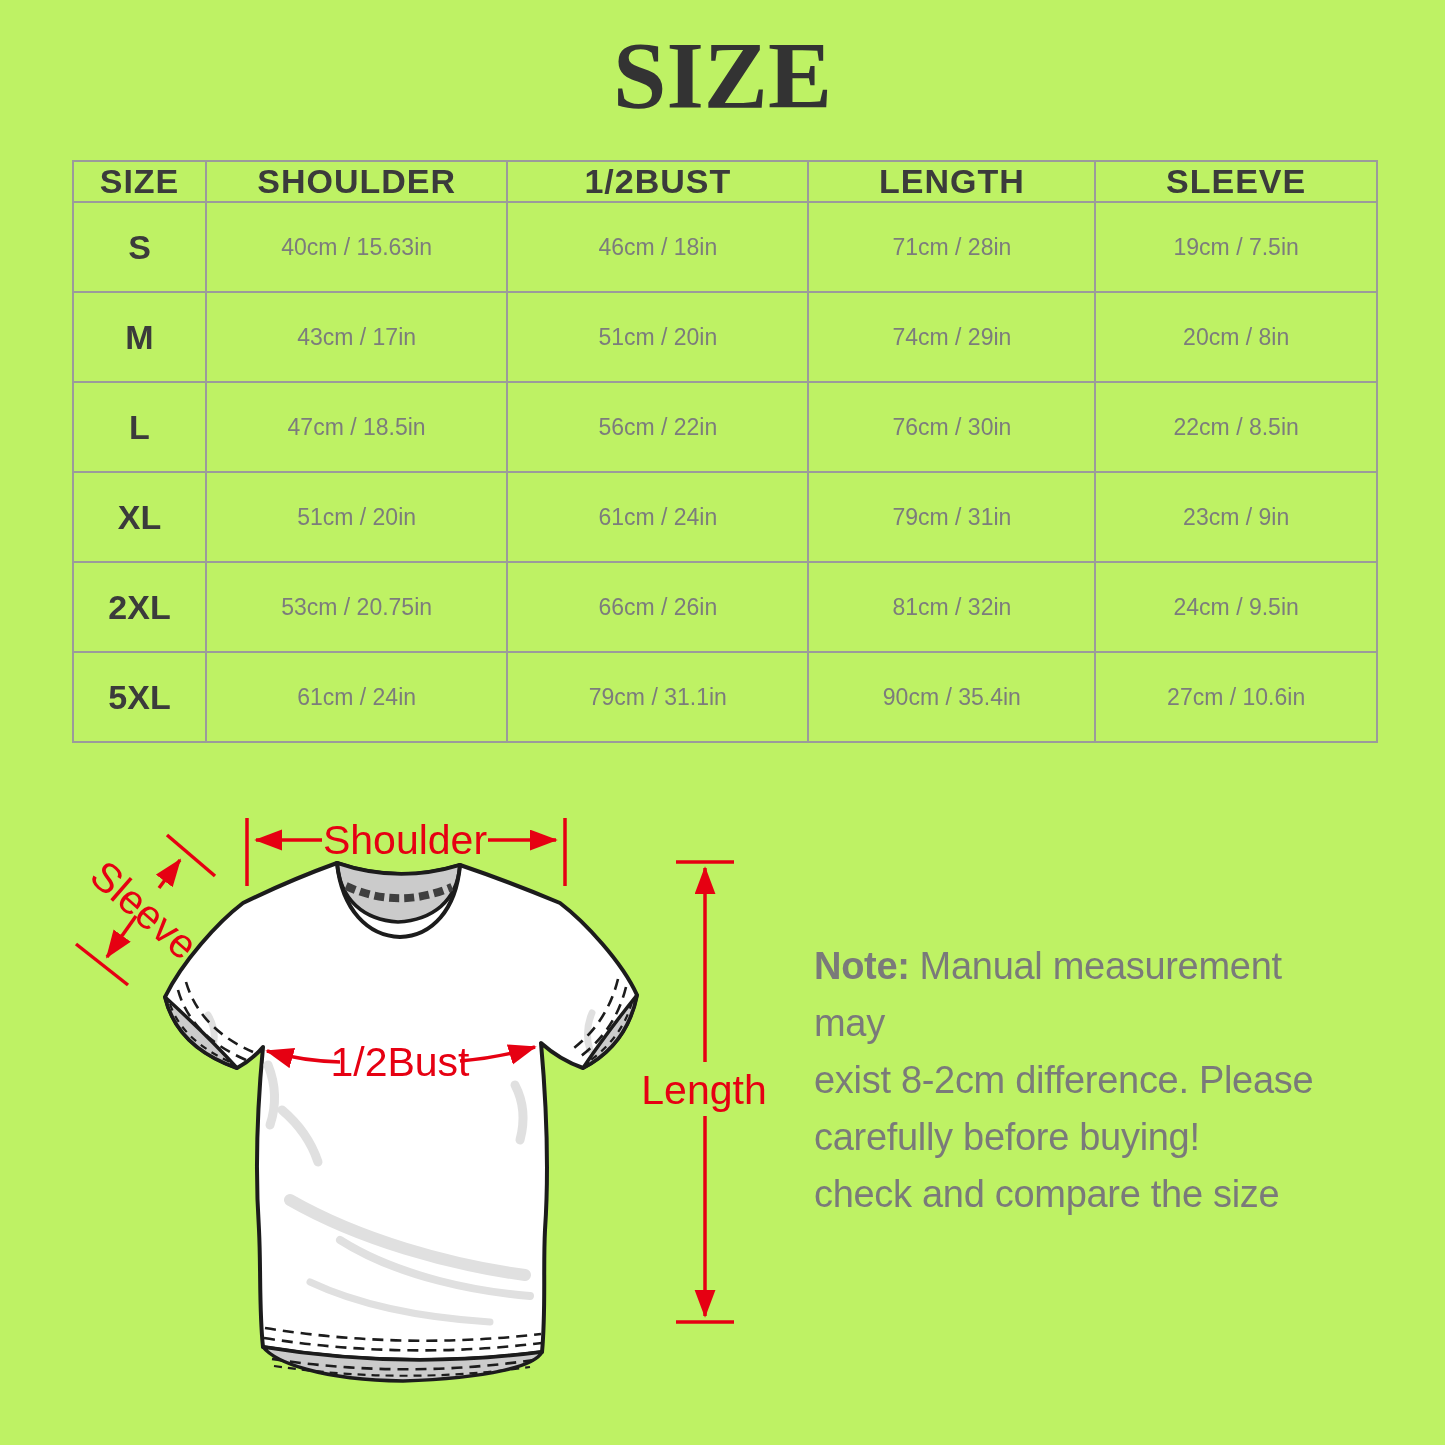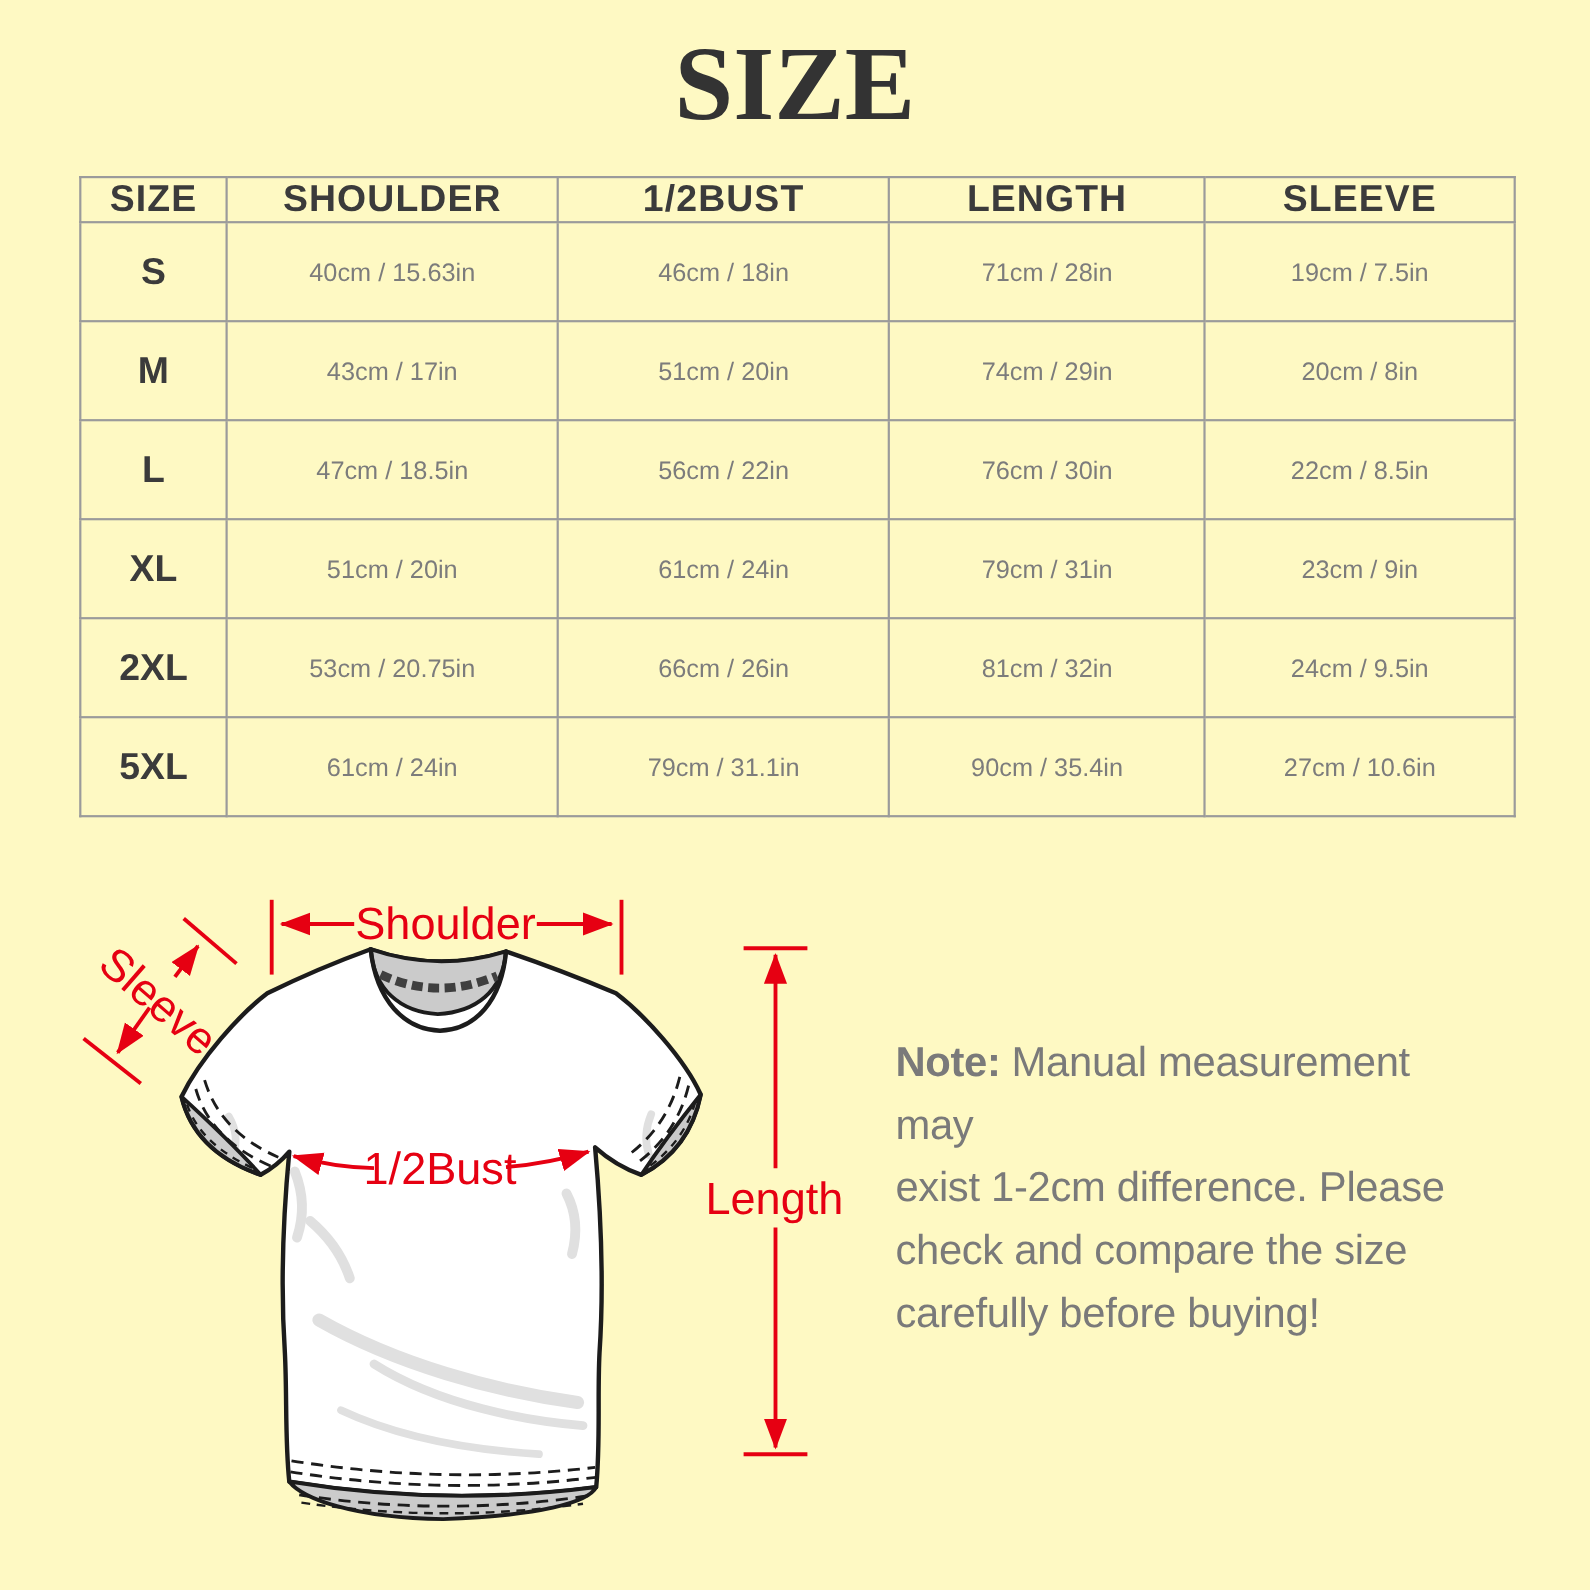--- a/index.html
+++ b/index.html
@@ -1,16 +1,16 @@
 <!DOCTYPE html>
 <html><head>
 <meta charset="utf-8">
 <style>
   html,body{margin:0;padding:0;background:#fff;}
-  .canvas{position:relative;width:1445px;height:1445px;background:#fef9c3;overflow:hidden;
+  .canvas{position:relative;width:1445px;height:1445px;background:#bef264;overflow:hidden;
           font-family:"Liberation Sans",sans-serif;}
   .title{position:absolute;top:28px;left:0;width:100%;margin:0;text-align:center;
          font-family:"Liberation Serif",serif;font-weight:bold;font-size:96px;
          line-height:1;color:#333;}
   table.size-table{position:absolute;left:72px;top:160px;width:1306px;height:583px;
          border-collapse:collapse;table-layout:fixed;}
   table.size-table th,table.size-table td{border:2px solid #9b9b9b;text-align:center;
          vertical-align:middle;padding:0;overflow:hidden;white-space:nowrap;}
   table.size-table th{font-size:34px;font-weight:bold;color:#3b3b3b;letter-spacing:1px;}
   td.size-col{font-size:34px;font-weight:bold;color:#3b3b3b;}
@@ -192,18 +192,18 @@
       <path class="red-ln" d="M 645 252 L 645 58" marker-end="url(#arrow)"></path>
       <path class="red-ln" d="M 645 306 L 645 506" marker-end="url(#arrow)"></path>
       <text class="red-txt" x="644" y="294" text-anchor="middle">Length</text>
     </g>
   </svg>
 
   <div class="note">
     <div class="note-line">
       <span class="note-label">Note:</span><span>Manual measurement may</span>
     </div>
-    <div class="note-line">exist 1-2cm difference. Please</div>
+    <div class="note-line">exist 8-2cm difference. Please</div>
+    <div class="note-line">carefully before buying!</div>
     <div class="note-line">check and compare the size</div>
-    <div class="note-line">carefully before buying!</div>
   </div>
 
 </div>
 
 </body></html>

